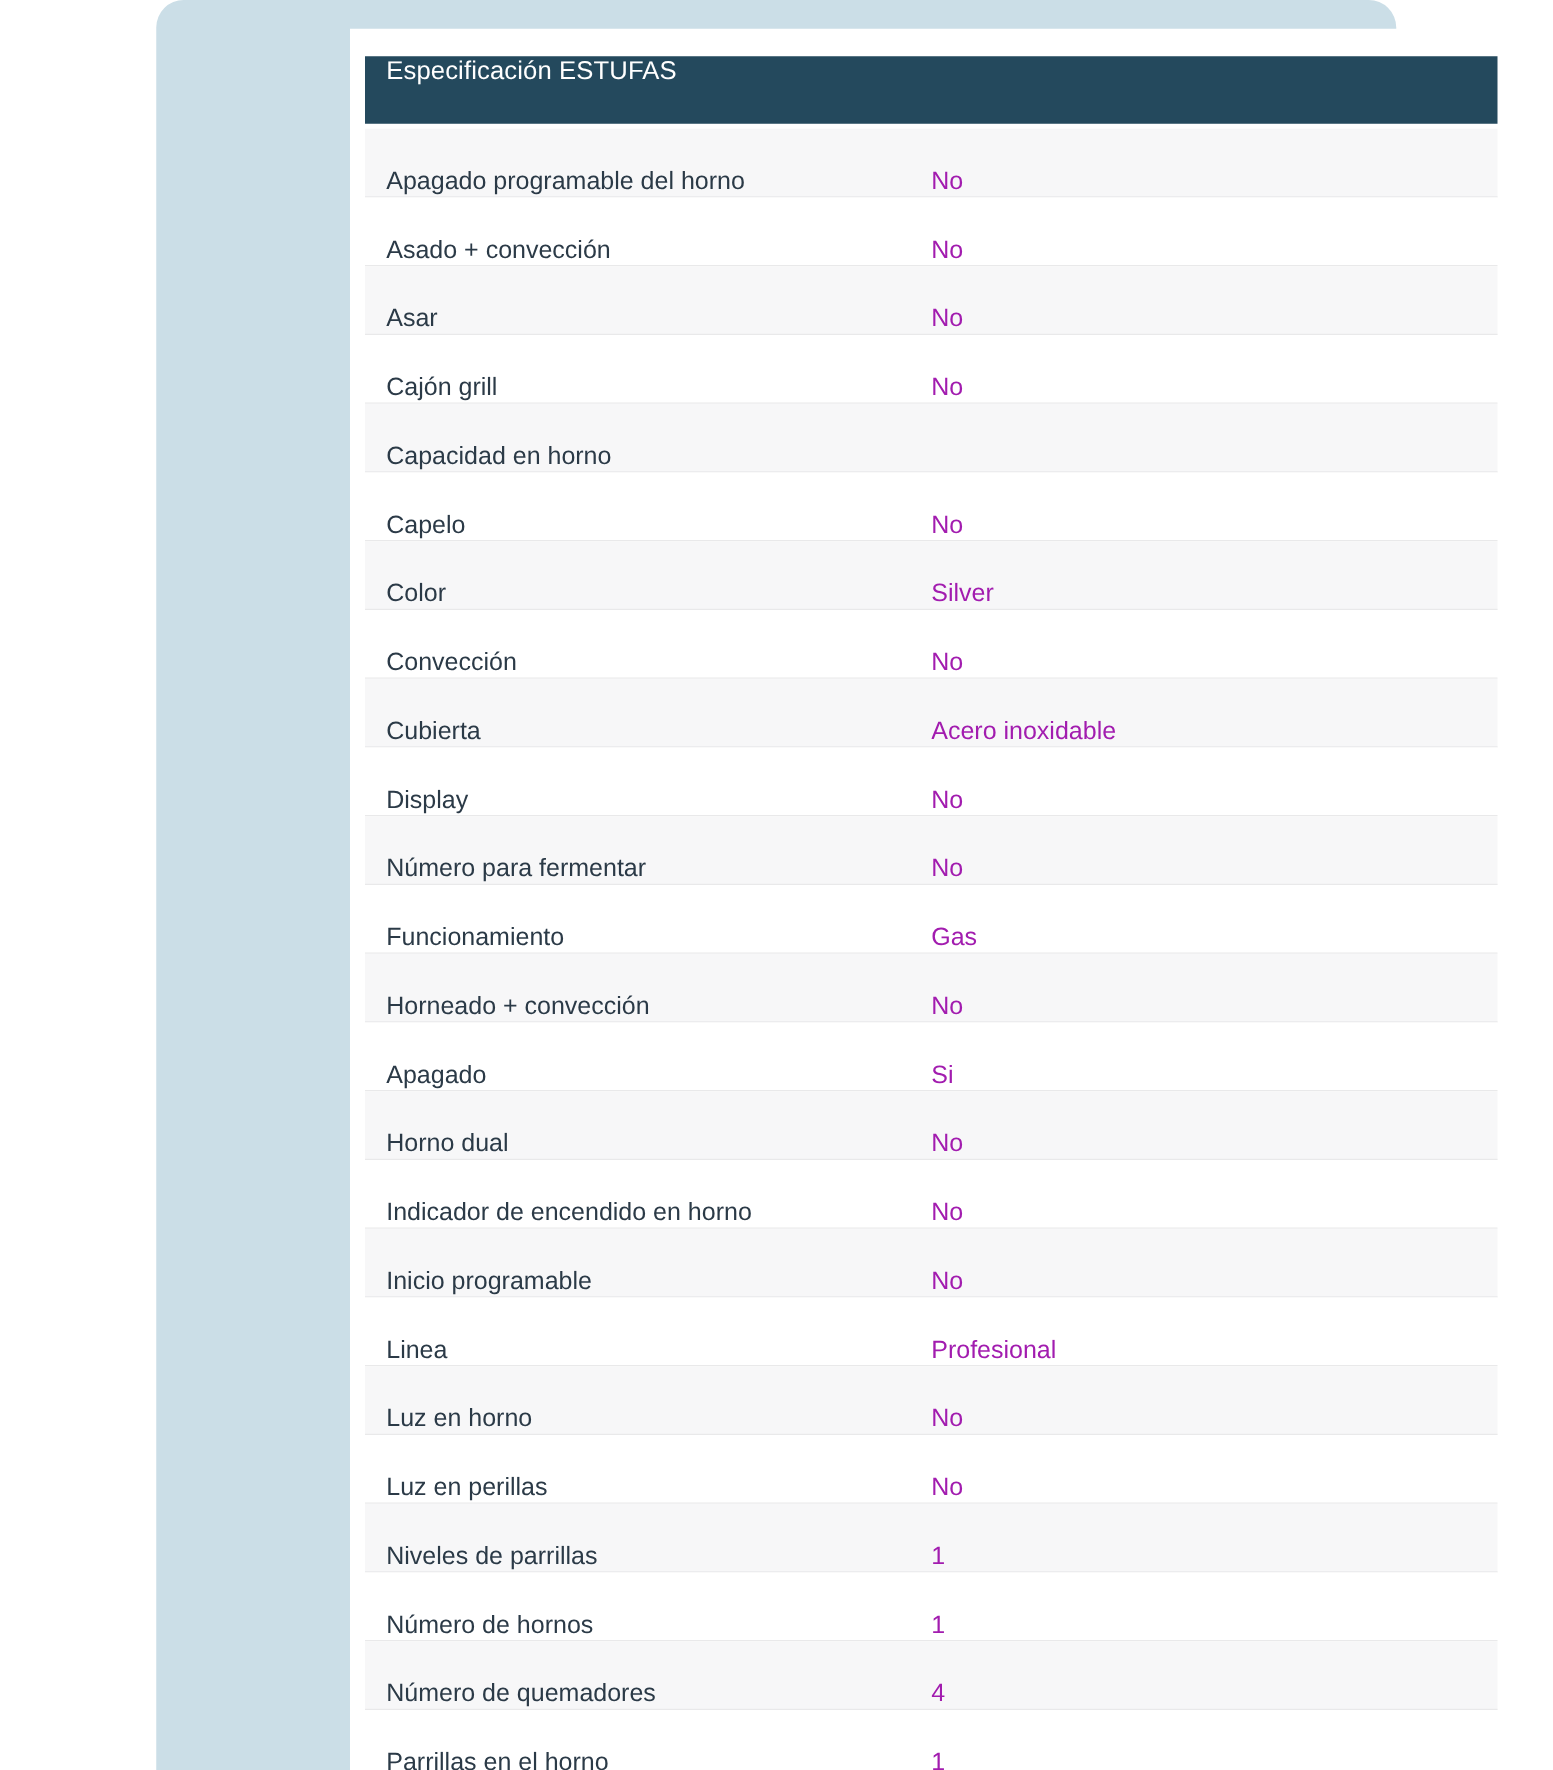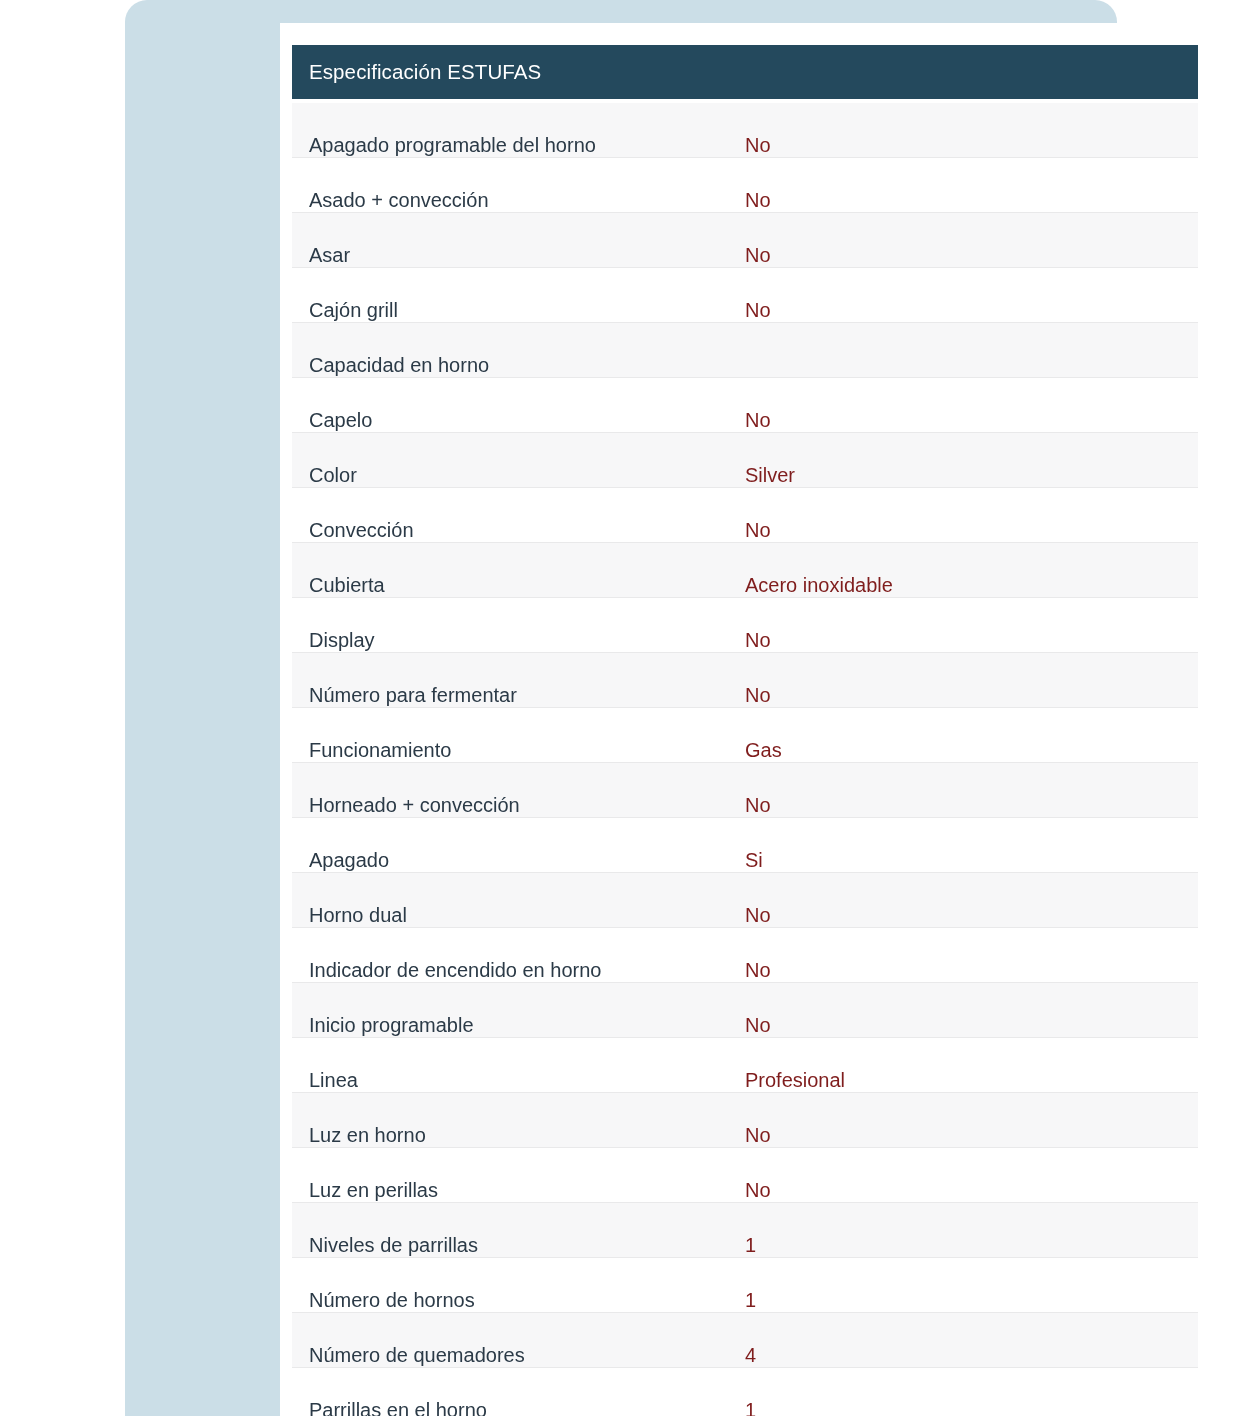--- a/index.html
+++ b/index.html
@@ -35,21 +35,20 @@
 
   
   #spec-header {
     position: absolute;
     left: 12px;
     top: 22px;
     width: 906px;
     height: 54px;
     background: #24495d;
     display: flex;
-    align-items: center;
   }
 
   #spec-header-title {
     color: #ffffff;
     font-size: 20.5px;
     letter-spacing: 0.1px;
     padding-left: 17px;
     white-space: nowrap;
   }
 
@@ -79,21 +78,21 @@
     padding-left: 17px;
     font-size: 20px;
     color: #2b3a47;
     white-space: nowrap;
     overflow: hidden;
   }
 
   .spec-value {
     flex: 1;
     font-size: 20px;
-    color: #7f1d1d;
+    color: #a21caf;
     white-space: nowrap;
     overflow: hidden;
   }
 </style>
 </head>
 <body>
 
 <div id="page-frame">
   <div id="spec-card">
 

